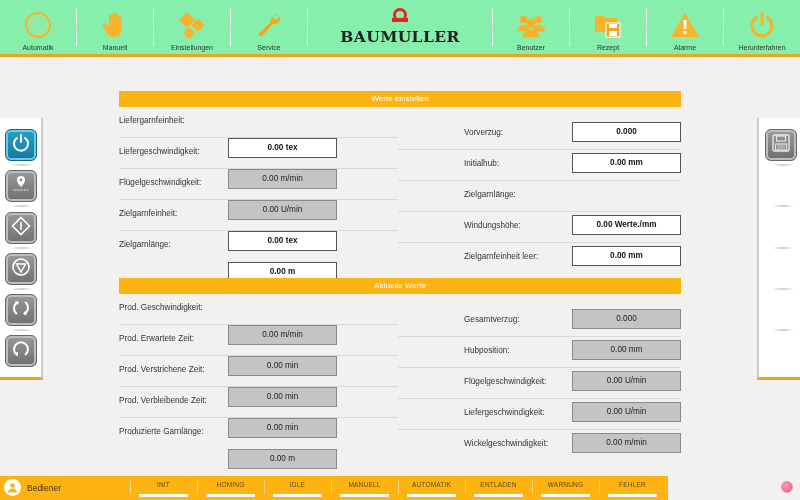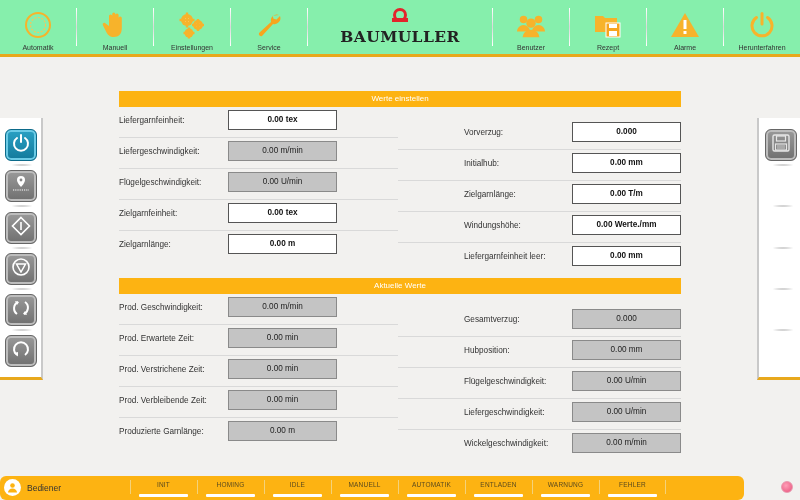--- a/index.html
+++ b/index.html
@@ -29,27 +29,27 @@
 
     
     .section-bar { position: absolute; left: 119px; width: 562px; height: 16px; background: #fdb312; color: #ffffff; font-size: 8px; text-align: center; line-height: 16px; }
     .row { position: absolute; height: 31px; border-bottom: 1px solid #d9d9d9; }
     .row.last { border-bottom: none; }
     .row .label { position: absolute; left: 0; top: 9px; font-size: 8.2px; color: #333; white-space: nowrap; }
     .row .field { position: absolute; top: 3px; width: 109px; height: 20px; border: 1px solid #555; font-size: 8.2px; text-align: center; line-height: 18px; color: #111; }
     .field.edit { background: #ffffff; font-weight: bold; }
     .field.ro { background: #c4c4c4; border-color: #8a8a8a; color: #222; }
     .col-left { left: 119px; width: 279px; }
-    .col-left .field { left: 109px; }
+    .col-left .field { left: 109px; margin-top: 28px; }
     .col-right { left: 398px; width: 283px; margin-top: 12px; }
     .col-right .label { left: 66px; }
     .col-right .field { left: 174px; }
 
     
-    .footer { position: absolute; left: 0; top: 476px; width: 744px; height: 24px; background: #fdb312; border-radius: 6px; }
+    .footer { position: absolute; left: 0; top: 476px; width: 668px; height: 24px; background: #fdb312; }
     .user { position: absolute; left: 4px; top: 3px; display: flex; align-items: center; cursor: pointer; }
     .user .av { width: 17px; height: 17px; border-radius: 50%; background: #ffffff; display: flex; align-items: center; justify-content: center; }
     .user .name { font-size: 8.5px; color: #333; margin-left: 6px; }
     .states { position: absolute; left: 130px; top: 0; display: flex; }
     .state { width: 67px; height: 24px; position: relative; cursor: pointer; }
     .state .t { position: absolute; top: 5px; width: 100%; text-align: center; font-size: 6.5px; color: #5a4a1e; letter-spacing: 0.2px; }
     .state .u { position: absolute; left: 9px; bottom: 3px; width: 49px; height: 3px; background: #ffffff; border-radius: 1px; }
     .state::before { content: ""; position: absolute; left: 0; top: 4px; width: 1px; height: 14px; background: #f4d27a; }
     .state.last::after { content: ""; position: absolute; right: 0; top: 4px; width: 1px; height: 14px; background: #f4d27a; }
     .led { position: absolute; left: 781px; top: 481px; width: 12px; height: 12px; border-radius: 50%; background: radial-gradient(circle at 40% 35%, #ff9fb8, #e7517a); border: 1px solid #e99ab0; }
@@ -273,28 +273,27 @@
 <div class="row col-right" style="top:107px;">
   <span class="label">Vorverzug:</span>
   <div class="field edit">0.000</div>
 </div>
 <div class="row col-right" style="top:138px;">
   <span class="label">Initialhub:</span>
   <div class="field edit">0.00 mm</div>
 </div>
 <div class="row col-right" style="top:169px;">
   <span class="label">Zielgarnlänge:</span>
-  <div class="field edit">0.00 T/m</div>
 </div>
 <div class="row col-right" style="top:200px;">
   <span class="label">Windungshöhe:</span>
   <div class="field edit">0.00 Werte./mm</div>
 </div>
 <div class="row col-right last" style="top:231px;">
-  <span class="label">Liefergarnfeinheit leer:</span>
+  <span class="label">Zielgarnfeinheit leer:</span>
   <div class="field edit">0.00 mm</div>
 </div>
 
 <div class="section-bar" style="top:278px;">Aktuelle Werte</div>
 
 <div class="row col-left" style="top:294px;">
   <span class="label">Prod. Geschwindigkeit:</span>
   <div class="field ro">0.00 m/min</div>
 </div>
 <div class="row col-left" style="top:325px;">

